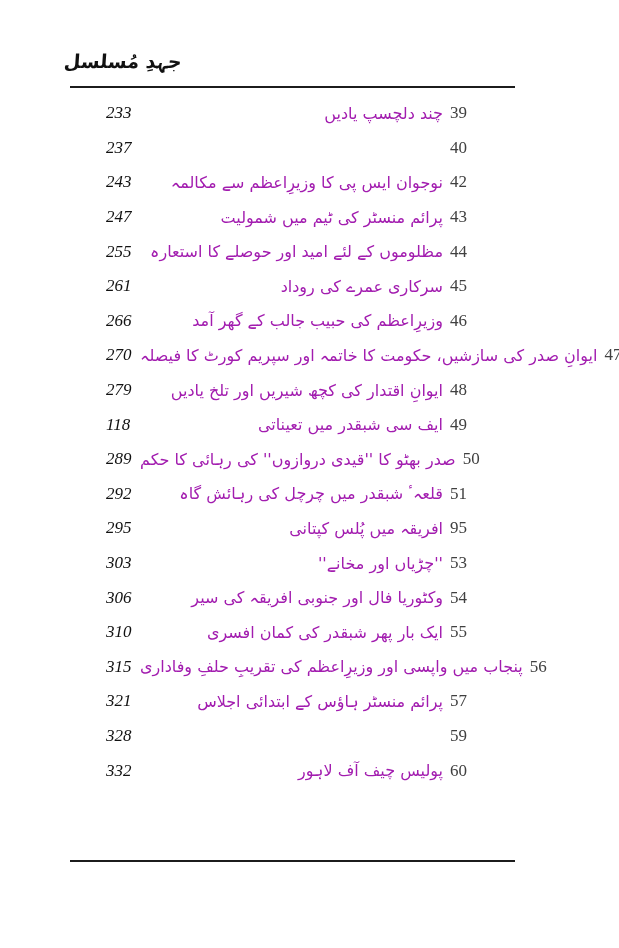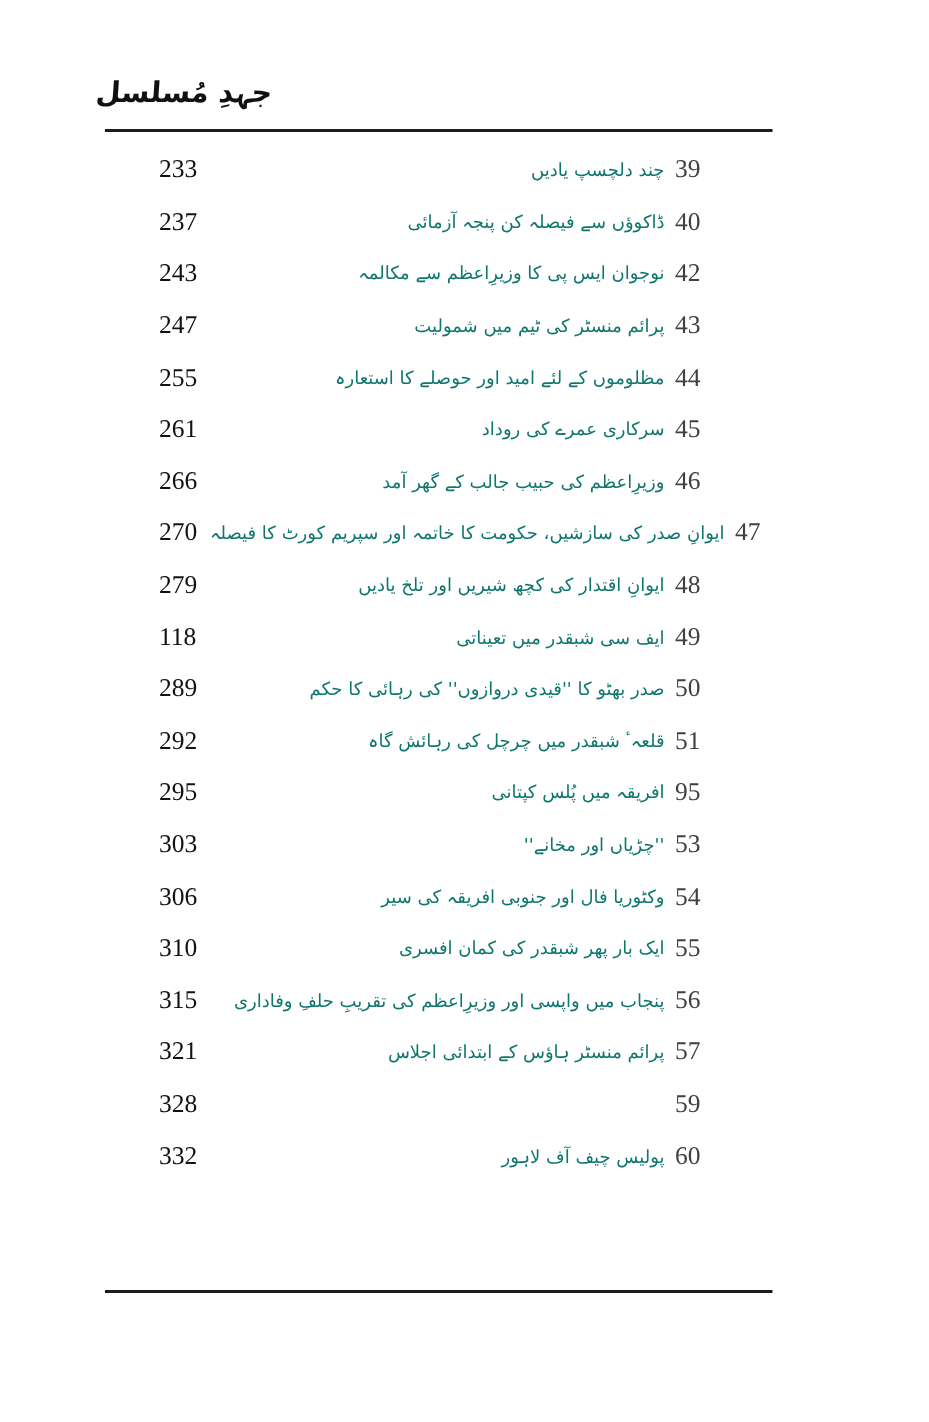--- a/index.html
+++ b/index.html
@@ -50,39 +50,40 @@
     display: flex;
     justify-content: space-between;
     align-items: center;
   }
   .pg-num {
     font-family: "Liberation Serif", serif;
     font-size: 17px;
     color: #111;
     flex: 0 0 auto;
     min-width: 34px;
+    font-style: italic;
   }
   .entry {
     direction: rtl;
     display: flex;
     align-items: center;
     gap: 7px;
     white-space: nowrap;
     flex: 0 1 auto;
     overflow: visible;
   }
   .ch-num {
     font-family: "Liberation Serif", serif;
     font-size: 17px;
     color: #404040;
   }
   .ch-title {
     font-family: "DejaVu Sans", sans-serif;
-    font-size: 12px;
-    color: #0f766e;
+    font-size: 16px;
+    color: #a21caf;
     direction: rtl;
     unicode-bidi: plaintext;
   }
 </style>
 </head>
 <body>
 
 <div class="page">
 
   <div class="book-title">جہدِ مُسلسل</div>
@@ -95,21 +96,20 @@
     <span class="entry" dir="rtl">
       <span class="ch-num">39</span>
       <span class="ch-title">چند دلچسپ یادیں</span>
     </span>
   </div>
 
   <div class="toc-row">
     <span class="pg-num">237</span>
     <span class="entry" dir="rtl">
       <span class="ch-num">40</span>
-      <span class="ch-title">ڈاکوؤں سے فیصلہ کن پنجہ آزمائی</span>
     </span>
   </div>
 
 
   <div class="toc-row">
     <span class="pg-num">243</span>
     <span class="entry" dir="rtl">
       <span class="ch-num">42</span>
       <span class="ch-title">نوجوان ایس پی کا وزیرِاعظم سے مکالمہ</span>
     </span>

